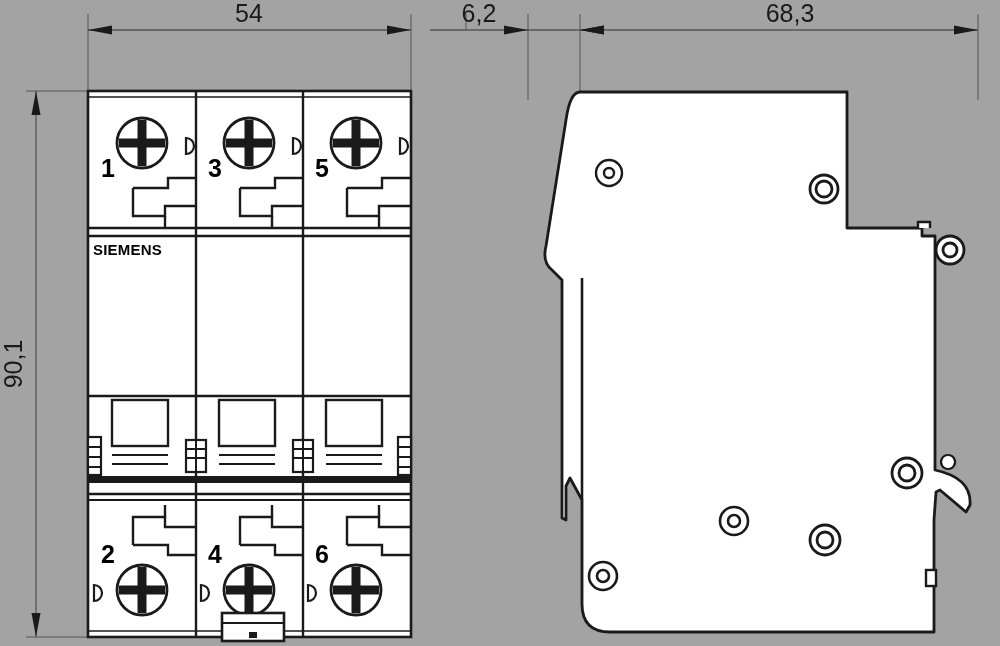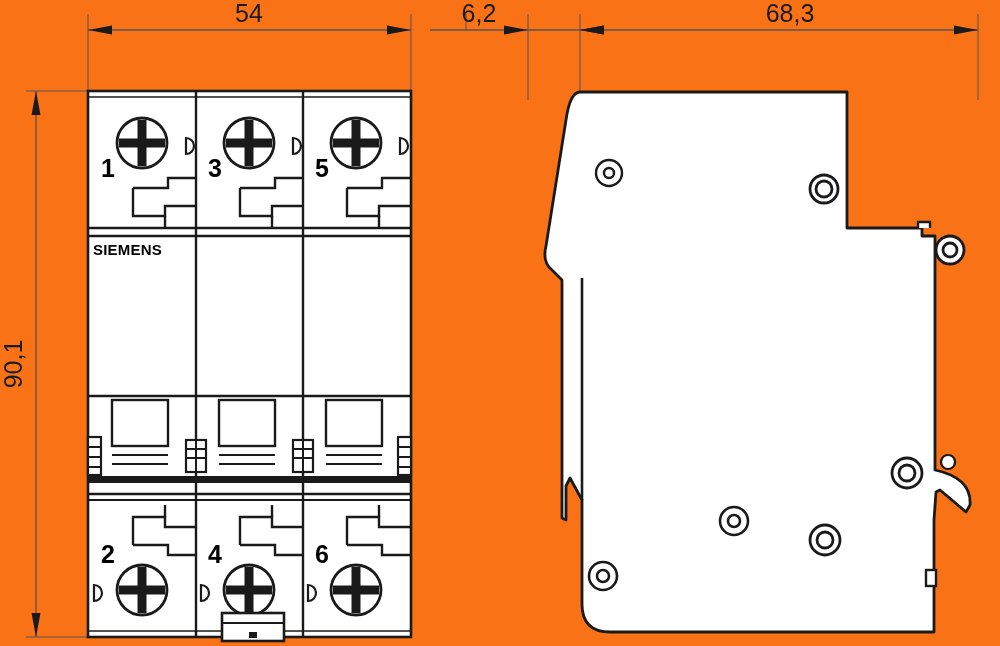--- a/index.html
+++ b/index.html
@@ -1,19 +1,19 @@
 <!DOCTYPE html>
 <html><head>
 <meta charset="utf-8">
 <title>Siemens MCB Dimensional Drawing</title>
 <style>
   html,body{margin:0;padding:0;background:#ffffff;}
   body{width:1000px;height:646px;overflow:hidden;
        font-family:"Liberation Sans", sans-serif;color:#1a1a1a;}
-  #stage{position:relative;width:1000px;height:646px;background:#f97316;}
+  #stage{position:relative;width:1000px;height:646px;background:#a3a3a3;}
   #stage svg{position:absolute;left:0;top:0;}
   .dimtext{font-family:"Liberation Sans", sans-serif;font-size:25px;fill:#1a1a1a;}
   .termnum{font-family:"Liberation Sans", sans-serif;font-size:25px;font-weight:bold;fill:#000000;}
   .brandtext{font-family:"Liberation Sans", sans-serif;font-size:15px;font-weight:bold;
              fill:#000000;letter-spacing:0.2px;}
 </style>
 </head>
 <body>
 
 <div id="stage">

